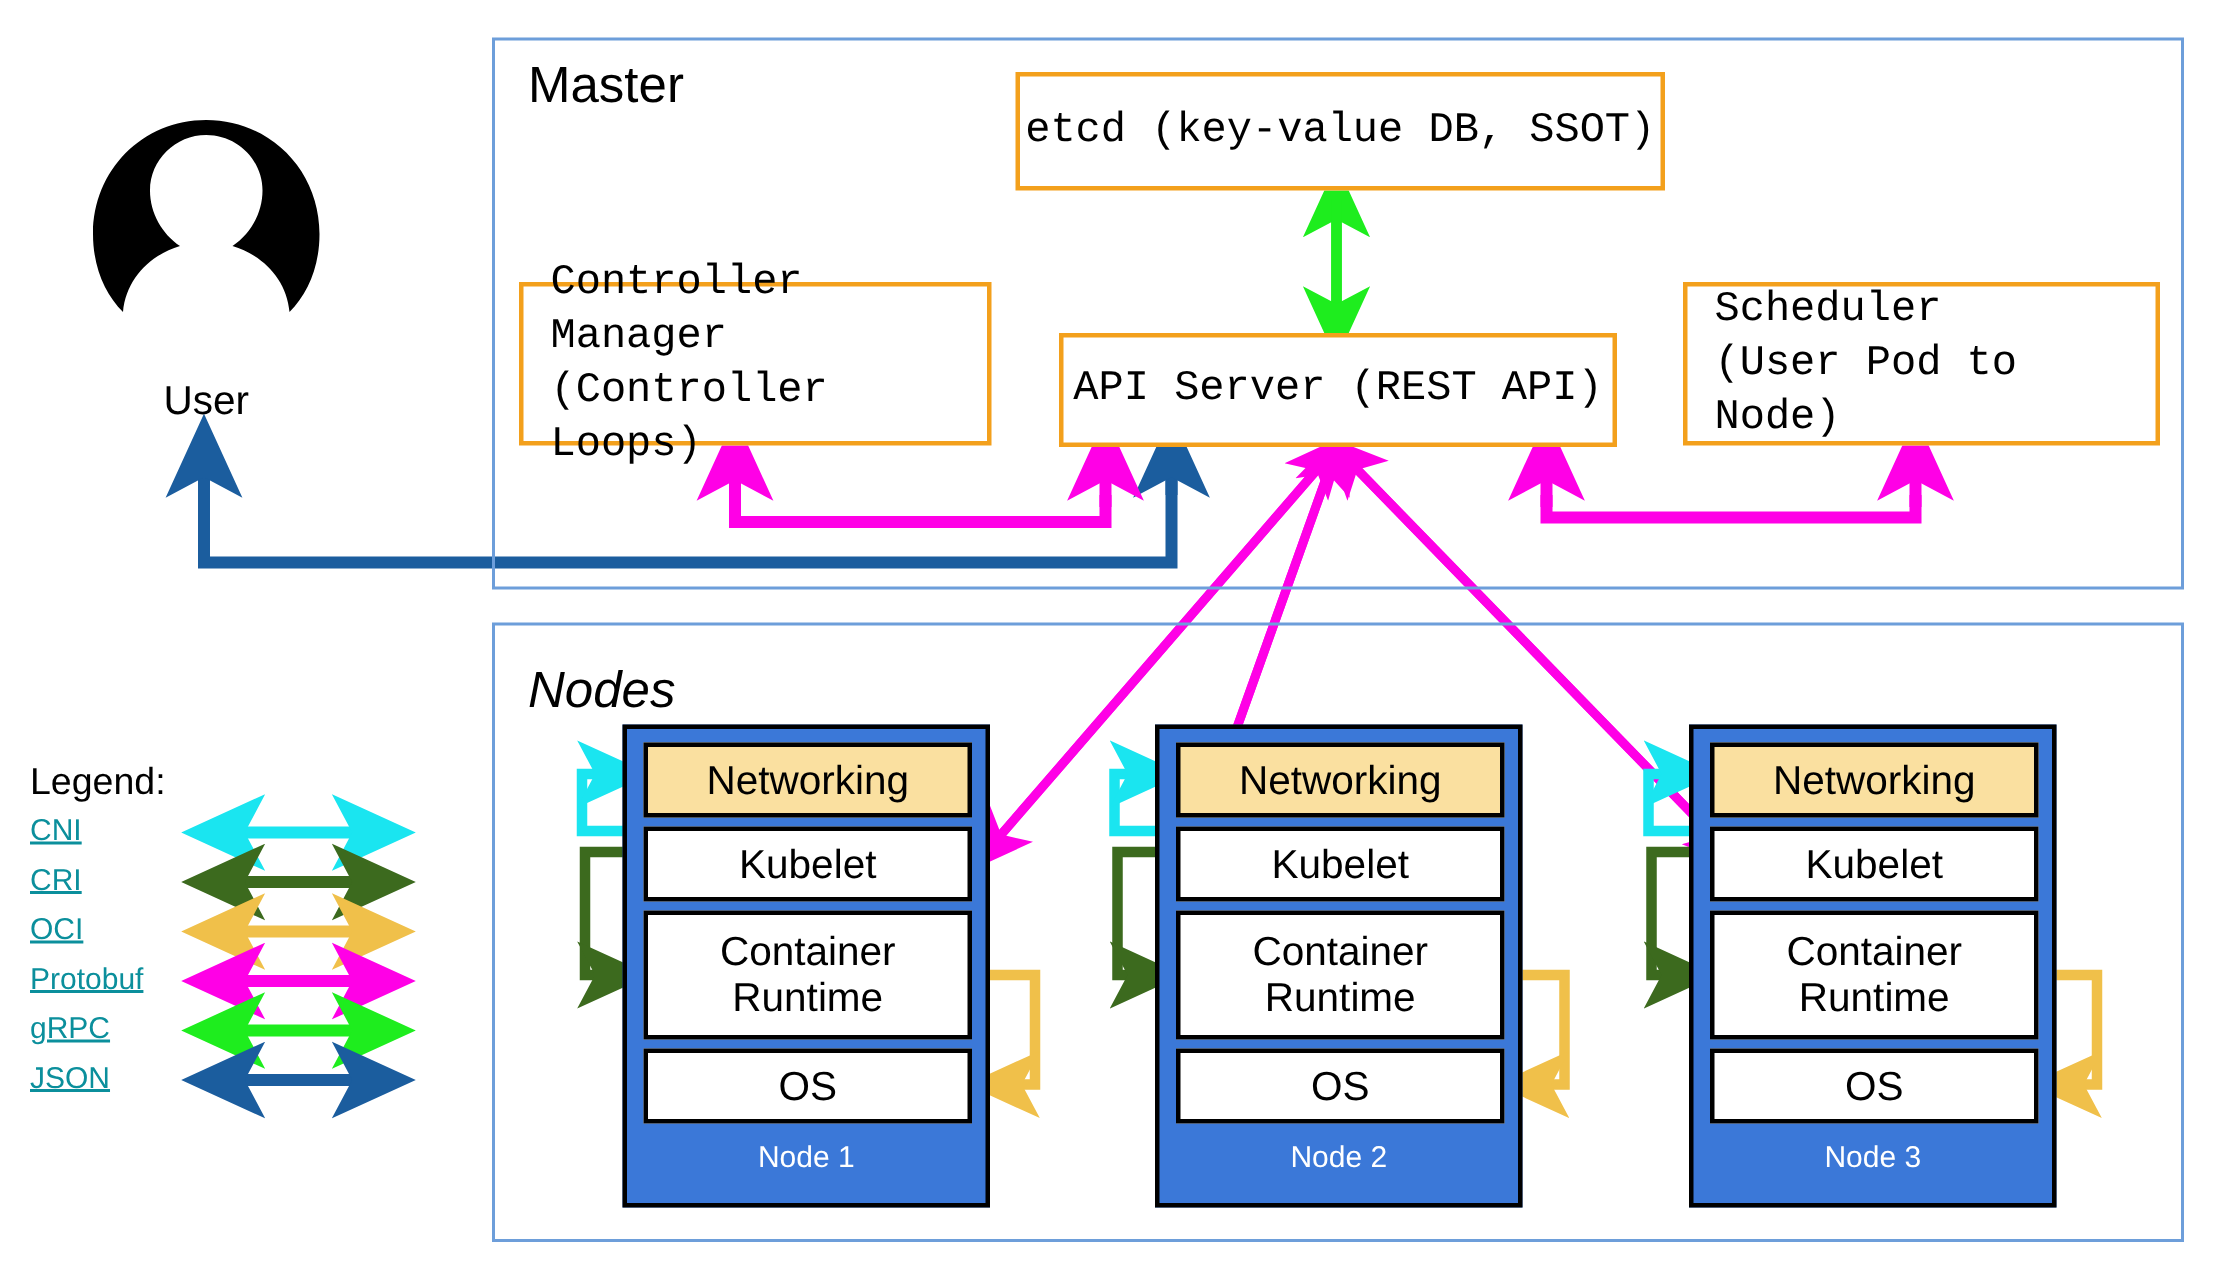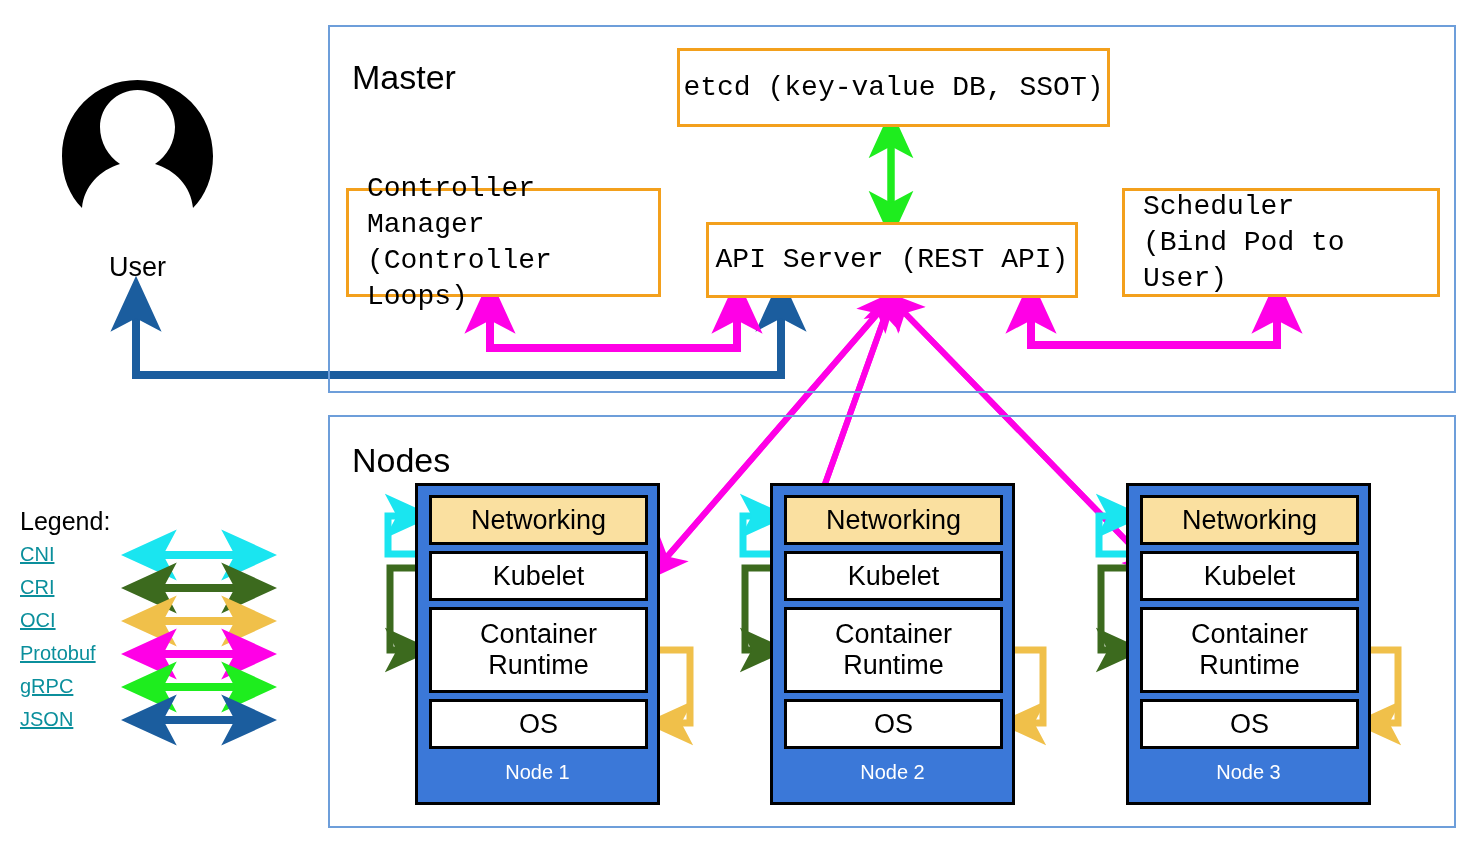--- a/index.html
+++ b/index.html
@@ -262,34 +262,34 @@
       <line x1="148" y1="720" x2="250" y2="720" stroke="#1b5d9e" stroke-width="8" marker-start="url(#lg-json-s)" marker-end="url(#lg-json-e)"></line>
     </g>
   </svg>
 
   <svg style="position:absolute; left:60px; top:78px; width:155px; height:150px;" viewBox="0 0 155 150">
     <path d="M77.5,2 C35,2 2,35.5 2,78 C2,100 10,118 22,130 C24,108 40,92 60,86 C48,78 40,64 40,49 C40,28.5 57,12 77.5,12 C98,12 115,28.5 115,49 C115,64 107,78 95,86 C115,92 131,108 133,130 C145,118 153,100 153,78 C153,35.5 120,2 77.5,2 Z" fill="#000000"></path>
   </svg>
   <div class="user-label" style="left:60px; top:252px; width:155px;">User</div>
 
   <div class="group-box" style="left:328px; top:25px; width:1128px; height:368px;"></div>
-  <div class="group-title" style="left:352px; top:60px;">Master</div>
+  <div class="group-title" style="left:352px; top:40px;">Master</div>
 
   <div class="comp-box center" style="left:677px; top:48px; width:433px; height:79px;">etcd (key-value DB, SSOT)</div>
 
   <div class="comp-box" style="left:346px; top:188px; width:315px; height:109px;">Controller Manager
 (Controller Loops)</div>
 
   <div class="comp-box center" style="left:706px; top:222px; width:372px; height:76px;">API Server (REST API)</div>
 
   <div class="comp-box" style="left:1122px; top:188px; width:318px; height:109px;">Scheduler
-(Bind Pod to User)</div>
+(User Pod to Node)</div>
 
   <div class="group-box" style="left:328px; top:415px; width:1128px; height:413px;"></div>
-  <div class="group-title" style="left:352px; top:443px;">Nodes</div>
+  <div class="group-title" style="left:352px; top:443px;font-style:italic;">Nodes</div>
 
   <div class="node-card" style="left:415px; top:483px; width:245px; height:322px;">
     <div class="node-layer networking" style="left:11px; top:9px; width:219px; height:50px;">Networking</div>
     <div class="node-layer" style="left:11px; top:65px; width:219px; height:50px;">Kubelet</div>
     <div class="node-layer" style="left:11px; top:121px; width:219px; height:86px;">Container
 Runtime</div>
     <div class="node-layer" style="left:11px; top:213px; width:219px; height:50px;">OS</div>
     <div class="node-name" style="top:275px;">Node 1</div>
   </div>
 

